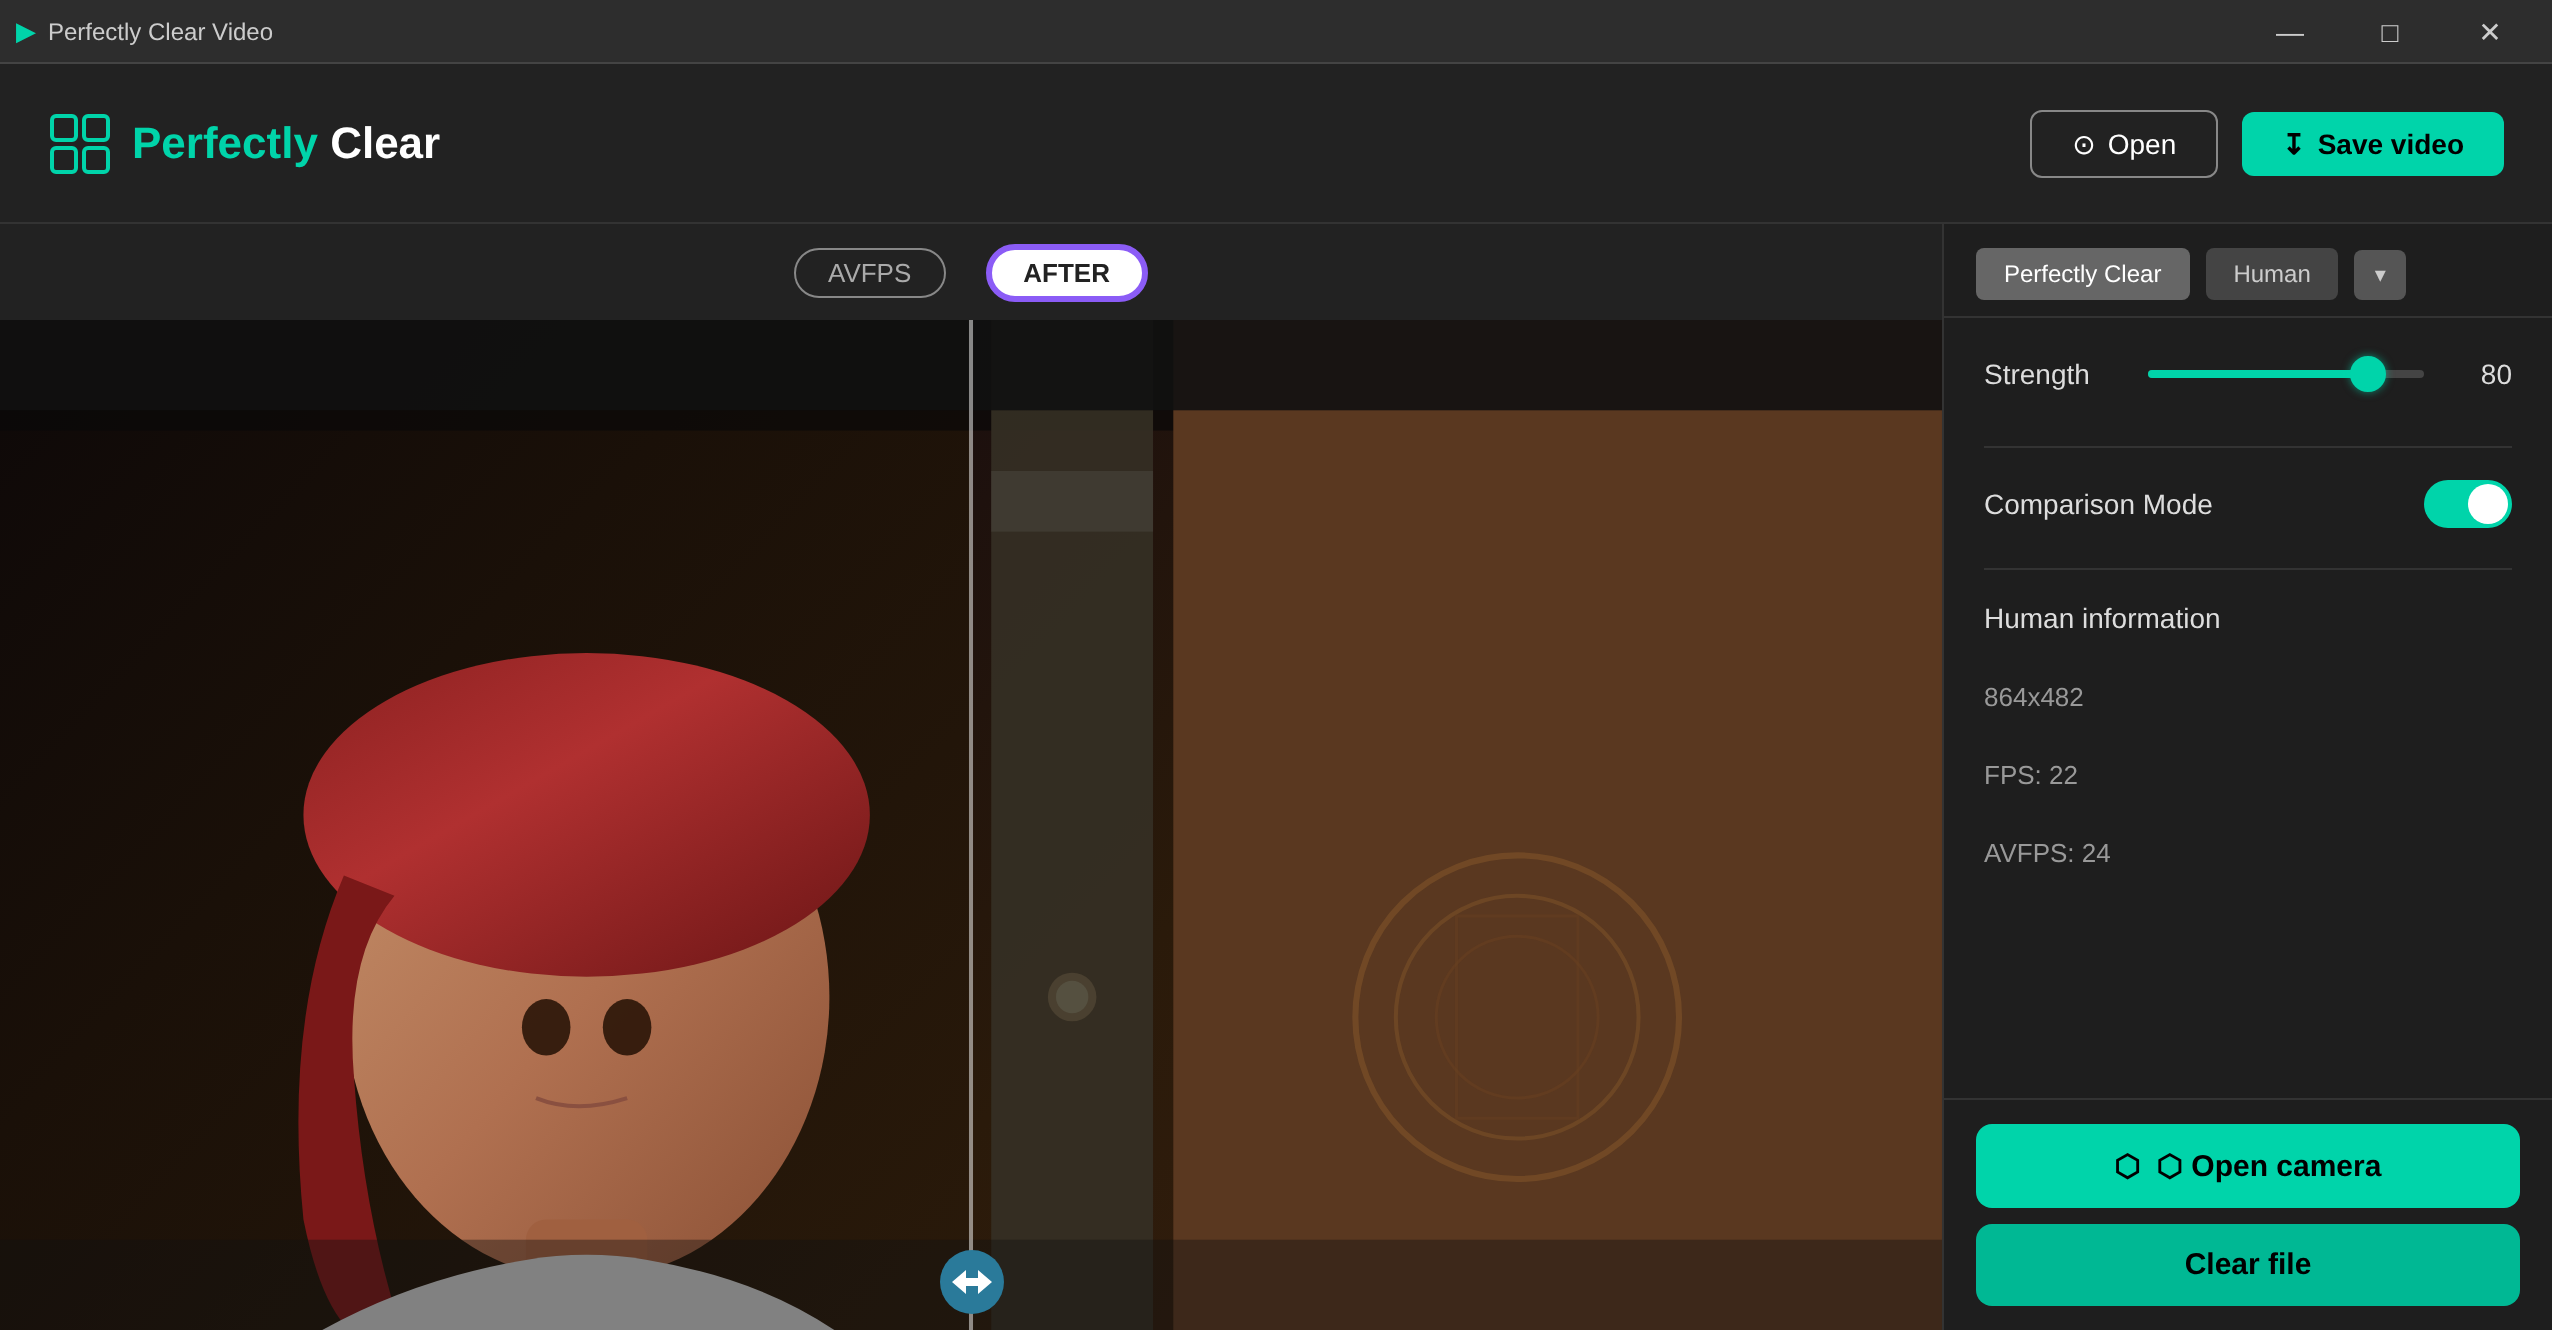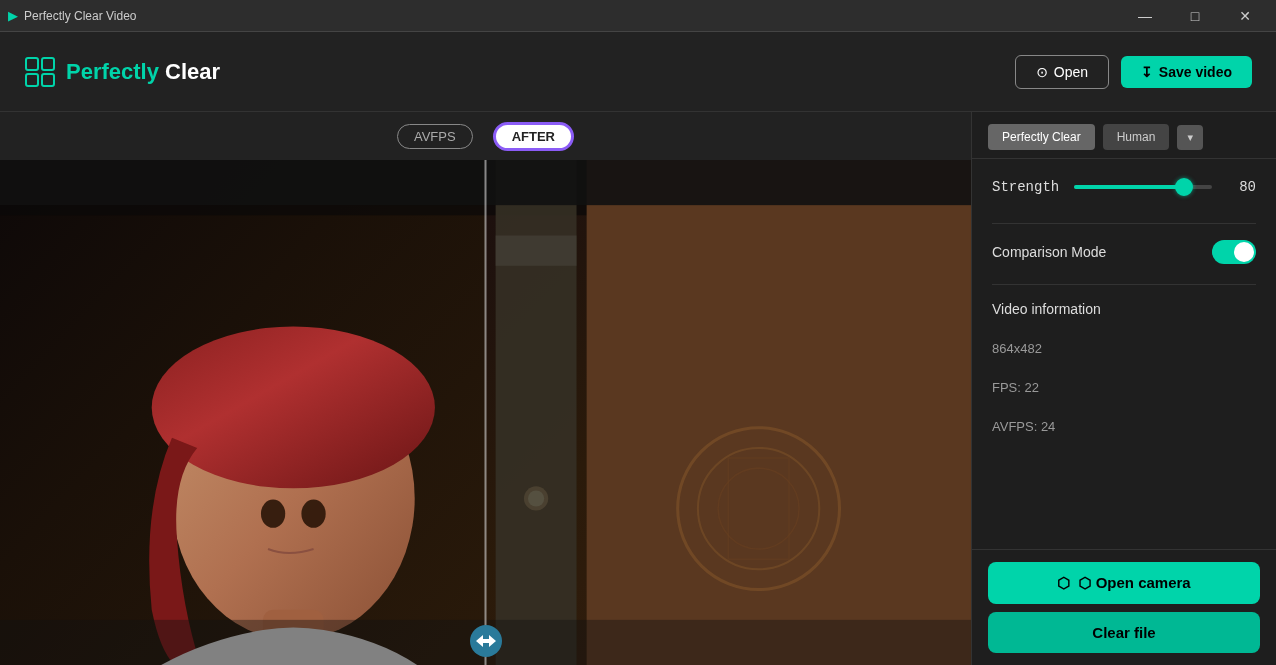--- a/index.html
+++ b/index.html
@@ -218,21 +218,20 @@
     
     .controls-area {
       padding: 20px 20px 16px;
       flex: 1;
     }
 
     .control-row {
       display: flex;
       align-items: center;
       margin-bottom: 28px;
-      font-family: Liberation Mono, monospace;
     }
     .control-label {
       width: 70px;
       font-size: 14px;
       color: #ddd;
     }
     .slider-track {
       flex: 1;
       height: 4px;
       background: #444;
@@ -556,21 +555,21 @@
       <div class="comparison-row">
         <span class="comparison-label">Comparison Mode</span>
         <div class="toggle-switch">
           <div class="toggle-knob"></div>
         </div>
       </div>
 
       <div class="info-divider"></div>
 
       <div class="useful-info">
-        <div class="useful-info-title">Video information</div>
+        <div class="useful-info-title">Human information</div>
         <div class="info-line">864x482</div>
         <div class="info-line">FPS: 22</div>
         <div class="info-line">AVFPS: 24</div>
       </div>
     </div>
 
     <div class="bottom-buttons">
       <button class="btn-open-camera">
         <span>⬡</span>
         <span>⬡ Open camera</span>

